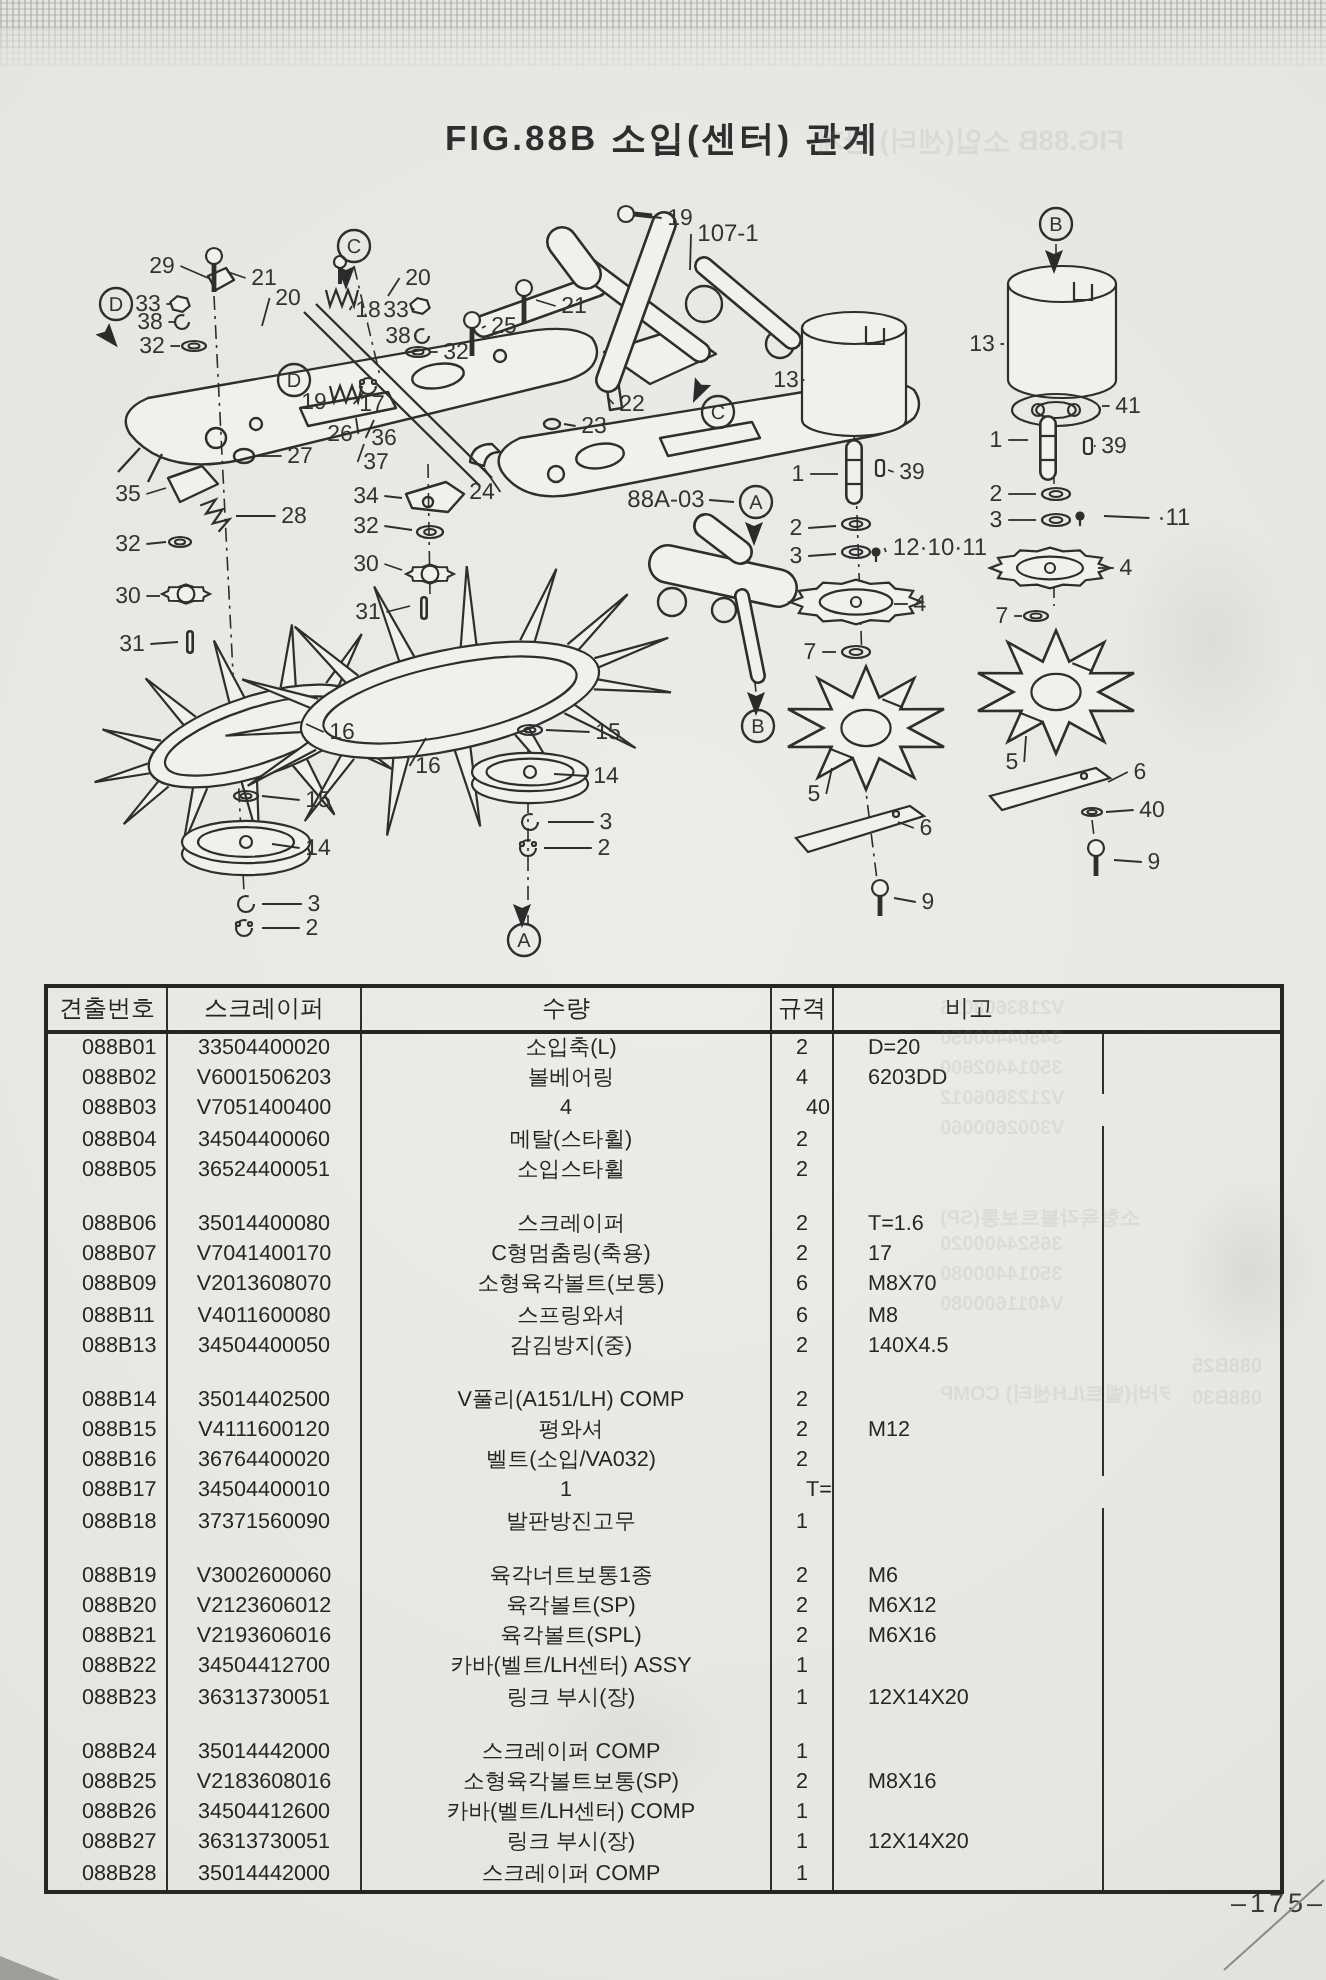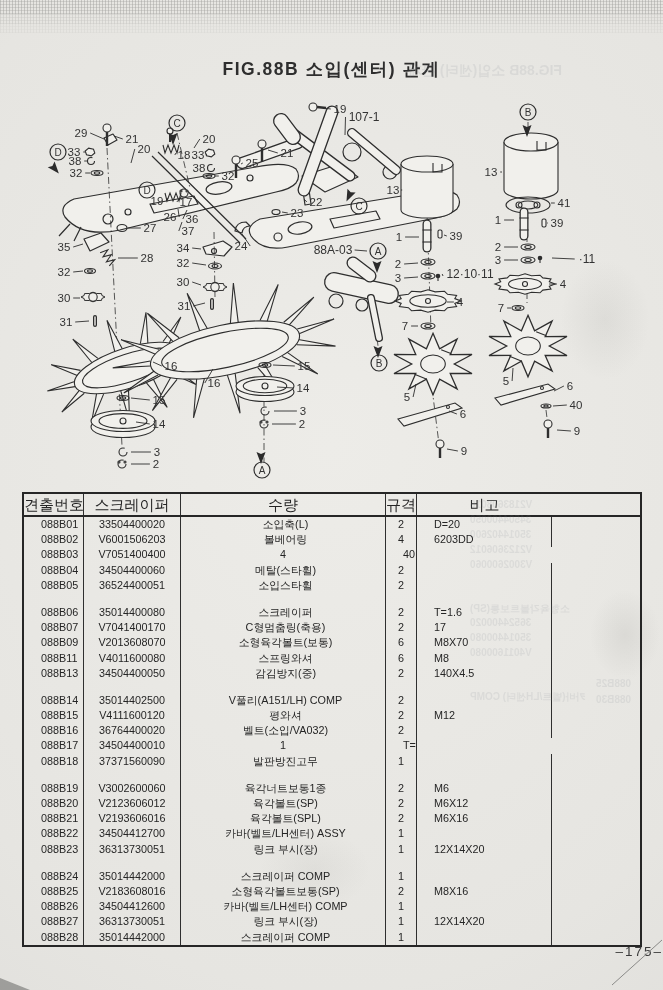--- a/index.html
+++ b/index.html
@@ -24,21 +24,21 @@
     font-size:13.5px;letter-spacing:2px;color:#3a3a3a;
   }
   #diagram-svg{position:absolute;left:0;top:0;z-index:1}
   #diagram-svg text{font-family:"Liberation Sans","DejaVu Sans",sans-serif;fill:#333;}
   .tbl{
     position:absolute;left:22px;top:492px;width:620px;z-index:2;
     border:2px solid #262626;box-sizing:border-box;
     font-size:10.8px;color:#252525;
   }
   .tr{display:grid;grid-template-columns:60px 97px 205px 31px 135px auto;height:15.2px;line-height:15.2px;}
-  .tr.head{height:21px;line-height:21px;border-bottom:2px solid #262626;font-size:15px;}
+  .tr.head{height:21px;line-height:21px;border-bottom:2px solid #262626;font-size:12px;}
   .tr.gap{height:12px;line-height:12px;}
   .td{border-right:1.2px solid #2f2f2f;overflow:hidden;white-space:nowrap;box-sizing:border-box;}
   .td:last-child{border-right:none;}
   .td.c{text-align:center;}
   .td.pl{padding-left:5px;text-align:center;}
   .td.pl4{padding-left:17px;}
   .ghost{position:absolute;z-index:3;transform:scaleX(-1);color:#7d838c;opacity:.13;
     font-weight:700;white-space:nowrap;pointer-events:none;}
   .stain{position:absolute;border-radius:50%;pointer-events:none;z-index:0;}
 </style>

